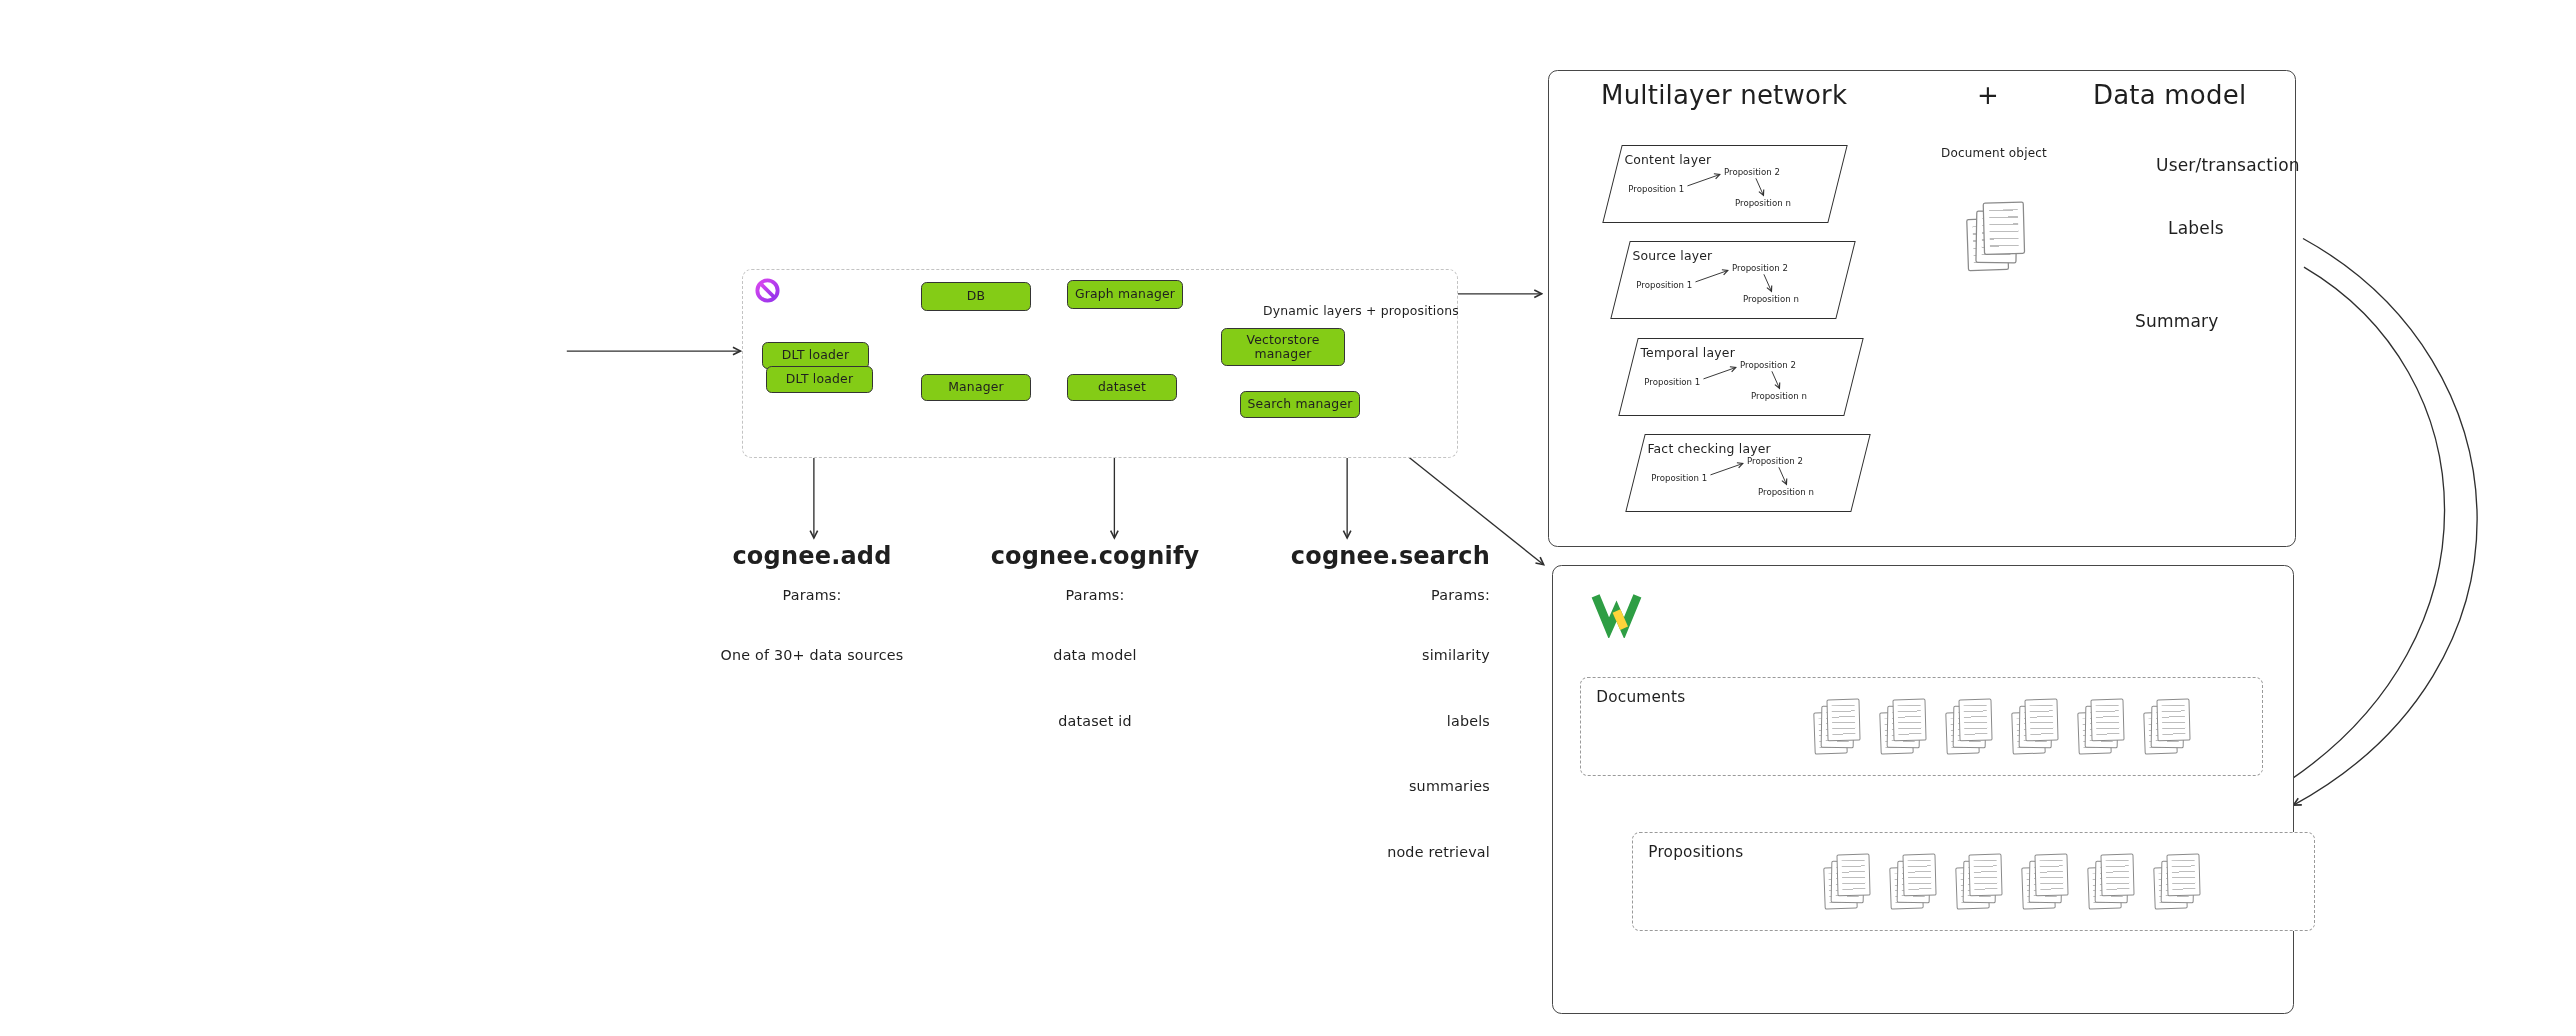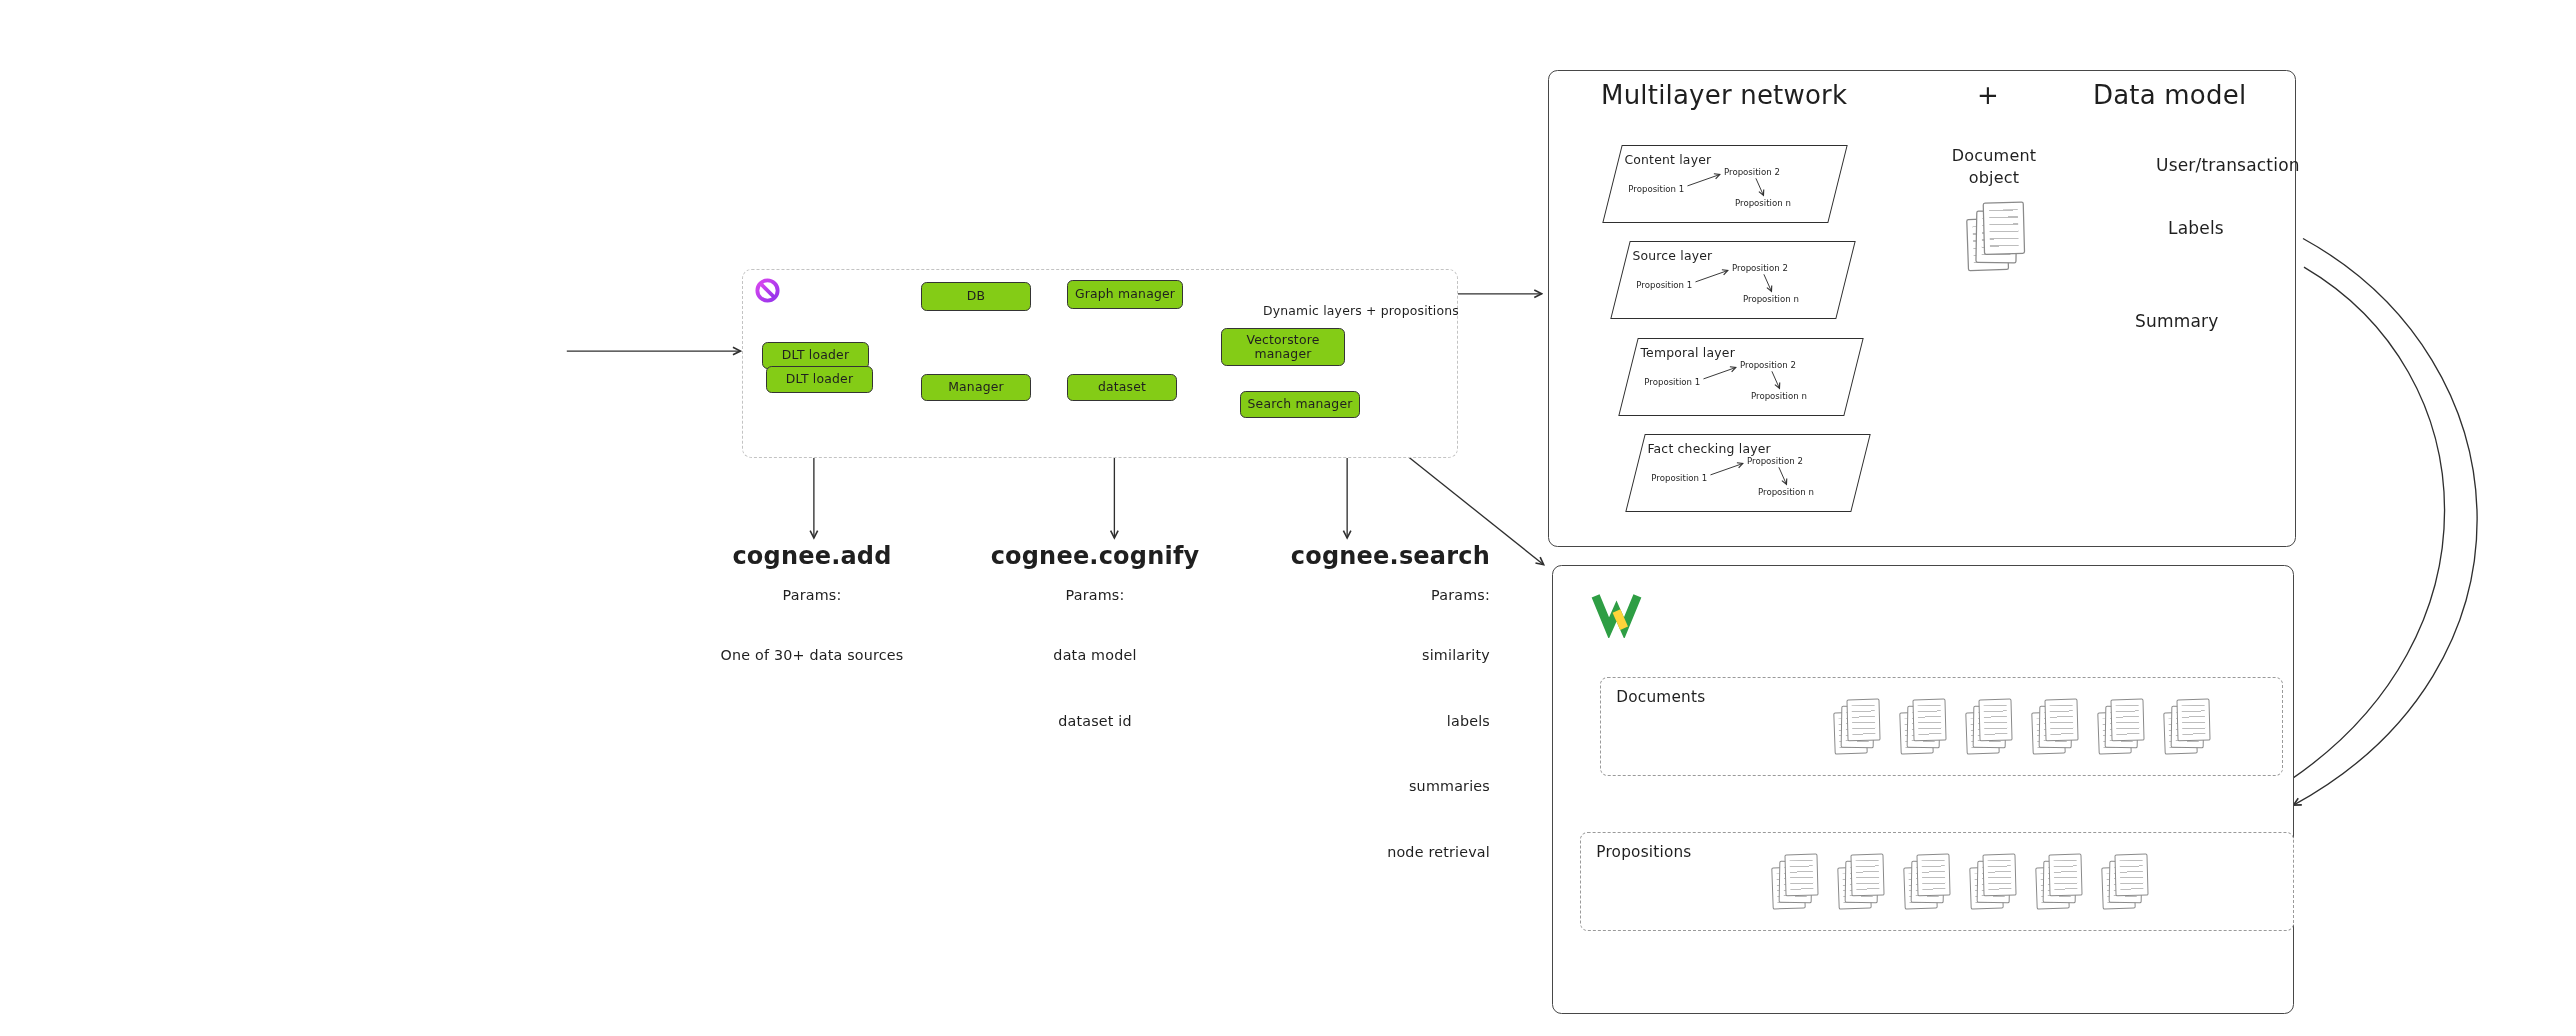--- a/index.html
+++ b/index.html
@@ -30,21 +30,21 @@
   .api-title{font-size:24px;font-weight:600;margin-bottom:17px;}
   .api-params-label{font-size:14.3px;margin-bottom:9.5px;}
   .api-param{font-size:14.3px;line-height:1.8;margin-top:40px;}
 
   
   .frame{position:absolute;border:1.4px solid #474747;border-radius:9.5px;background:#fff;}
   .subframe{position:absolute;border:1.2px dashed #9a9a9a;border-radius:7.6px;background:#fff;}
   .big-title{position:absolute;font-size:26px;}
   .sub-label{position:absolute;left:15.3px;top:9.5px;font-size:15.3px;}
   .side-label{position:absolute;font-size:17px;}
-  .doc-title{position:absolute;font-size:16px;text-align:center;line-height:1.4;}
+  .doc-title{position:absolute;font-size:12px;text-align:center;line-height:1.4;}
 
   
   .layer{position:absolute;width:224px;height:76px;transform:skewX(-14deg);
     border:1.2px solid #2f2f2f;background:#fff;z-index:2;}
   .layer-inner{position:absolute;inset:0;transform:skewX(14deg);}
   .layer-name{position:absolute;left:11.4px;top:5.7px;font-size:12.4px;}
   .prop{position:absolute;font-size:8.6px;letter-spacing:0;}
   .prop.p1{left:15.3px;top:38px;}
   .prop.p2{left:111px;top:21px;}
   .prop.pn{left:122px;top:52px;}
@@ -226,21 +226,21 @@
   <div class="side-label" style="left:2168px;top:218px;">Labels</div>
   <div class="side-label" style="left:2135px;top:311px;">Summary</div>
 
   <div class="frame" style="left:1552px;top:565px;width:740px;height:447px;"></div>
 
   <svg class="logo" style="left:1588px;top:588px;" width="57" height="50" viewBox="0 0 60 52">
     <path d="M8 8 L22 42 L30 24 L38 42 L52 8" fill="none" stroke="#2e9e44" stroke-width="9" stroke-linejoin="miter"></path>
     <path d="M30 24 L38 42" fill="none" stroke="#ffd43b" stroke-width="9"></path>
   </svg>
 
-  <div class="subframe" style="left:1580px;top:677px;width:681px;height:97px;margin-left:20px;">
+  <div class="subframe" style="left:1580px;top:677px;width:681px;height:97px;">
     <div class="sub-label">Documents</div>
     <div class="stack-row" style="left:233px;top:21px;">
         <div class="doc-stack">
           <div class="page"></div>
           <div class="page"></div>
           <div class="page"></div>
         </div>
         <div class="doc-stack">
           <div class="page"></div>
           <div class="page"></div>
@@ -262,21 +262,21 @@
           <div class="page"></div>
         </div>
         <div class="doc-stack">
           <div class="page"></div>
           <div class="page"></div>
           <div class="page"></div>
         </div>
       </div>
   </div>
 
-  <div class="subframe" style="left:1580px;top:832px;width:681px;height:97px;padding-left:31px;">
+  <div class="subframe" style="left:1632px;top:832px;width:681px;height:97px;">
     <div class="sub-label">Propositions</div>
     <div class="stack-row" style="left:191px;top:21px;">
         <div class="doc-stack">
           <div class="page"></div>
           <div class="page"></div>
           <div class="page"></div>
         </div>
         <div class="doc-stack">
           <div class="page"></div>
           <div class="page"></div>

